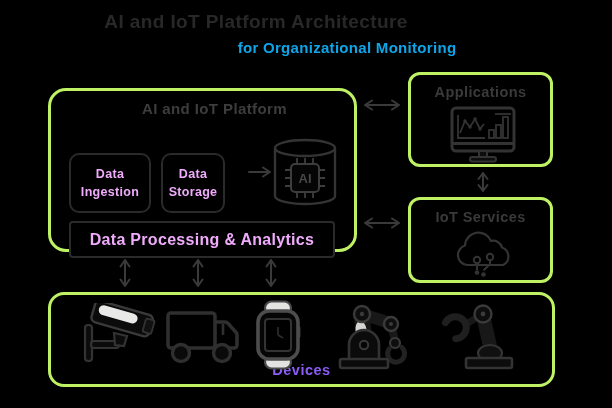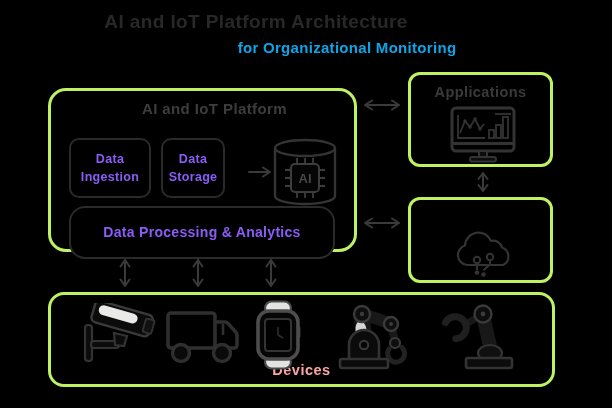--- a/index.html
+++ b/index.html
@@ -17,36 +17,36 @@
   }
   .box{position:absolute;border:3px solid #bef264;border-radius:14px;background:#000;box-sizing:border-box;}
   .platform-box{left:48px;top:88px;width:309px;height:164px;border-radius:18px;}
   .platform-label{
     position:absolute;top:9px;left:0;width:100%;text-align:center;
     font-size:15px;font-weight:600;color:#3d3d3d;letter-spacing:.4px;margin-left:12px;
   }
   .subnode{
     position:absolute;border:2px solid #2a2a2a;border-radius:10px;background:#000;
     display:flex;align-items:center;justify-content:center;text-align:center;
-    font-size:12.5px;font-weight:600;color:#8b5cf6;line-height:1.45;letter-spacing:.3px;
-    box-sizing:border-box;padding:2px 6px;
+    font-size:12.5px;font-weight:600;color:#f0abfc;line-height:1.45;letter-spacing:.3px;
+    box-sizing:border-box;padding:2px 6px;margin-top:15px;
   }
   .ingestion{left:18px;top:47px;width:82px;height:60px;}
   .storage{left:110px;top:47px;width:64px;height:60px;}
-  .processing{left:18px;top:115px;width:266px;height:53px;border-radius:16px;font-size:14px;}
+  .processing{left:18px;top:115px;width:266px;height:37px;border-radius:4px;font-size:16px;}
   .apps-box{left:408px;top:72px;width:145px;height:95px;border-radius:12px;}
   .iot-box{left:408px;top:197px;width:145px;height:86px;border-radius:12px;}
   .node-label{
     position:absolute;top:9px;left:0;width:100%;text-align:center;
     font-size:14.5px;font-weight:600;color:#3a3a3a;letter-spacing:.4px;
   }
   .devices-box{left:48px;top:292px;width:507px;height:95px;border-radius:16px;}
   .devices-label{
     position:absolute;bottom:6px;left:0;width:100%;text-align:center;
-    font-size:14.5px;font-weight:600;color:#fca5a5;letter-spacing:.5px;
+    font-size:14.5px;font-weight:600;color:#8b5cf6;letter-spacing:.5px;
   }
   .abs{position:absolute;}
   svg{display:block;}
 </style>
 </head>
 <body>
 
 <div class="canvas">
 
   <div class="title">AI and IoT Platform Architecture</div>
@@ -94,20 +94,21 @@
       <circle cx="25" cy="13" r="1.7" fill="#333"></circle>
         <circle cx="30" cy="23" r="1.7" fill="#333"></circle>
       <rect x="39" y="24" width="5" height="8" fill="none" stroke="#333" stroke-width="1.8"></rect>
       <rect x="46" y="19" width="5" height="13" fill="none" stroke="#333" stroke-width="1.8"></rect>
       <rect x="53" y="11" width="5" height="21" fill="none" stroke="#333" stroke-width="1.8"></rect>
       <line x1="45" y1="8" x2="61" y2="8" stroke="#333" stroke-width="1.8"></line>
     </svg>
   </div>
 
   <div class="box iot-box">
+    <div class="node-label">IoT Services</div>
     <svg class="abs" style="left:41px;top:30px;" width="62" height="50" viewBox="0 0 62 50">
       <path d="M15,35 a10,10 0 0 1 -2,-19.5 a13.5,13.5 0 0 1 26,-4.5 a9,9 0 0 1 11,6.5 a9.5,9.5 0 0 1 1.5,17.3 L15,35" fill="none" stroke="#333" stroke-width="2.2" stroke-linejoin="round"></path>
       <path d="M25,33 v7 M38,30 v4 l-6.5,6.5" stroke="#333" stroke-width="2" fill="none"></path>
       <circle cx="25" cy="30" r="3.2" fill="#000" stroke="#333" stroke-width="2"></circle>
       <circle cx="38" cy="27" r="3.2" fill="#000" stroke="#333" stroke-width="2"></circle>
       <circle cx="25" cy="42.5" r="2.3" fill="#333"></circle>
       <circle cx="31.5" cy="44.5" r="2.3" fill="#333"></circle>
     </svg>
   </div>
 

